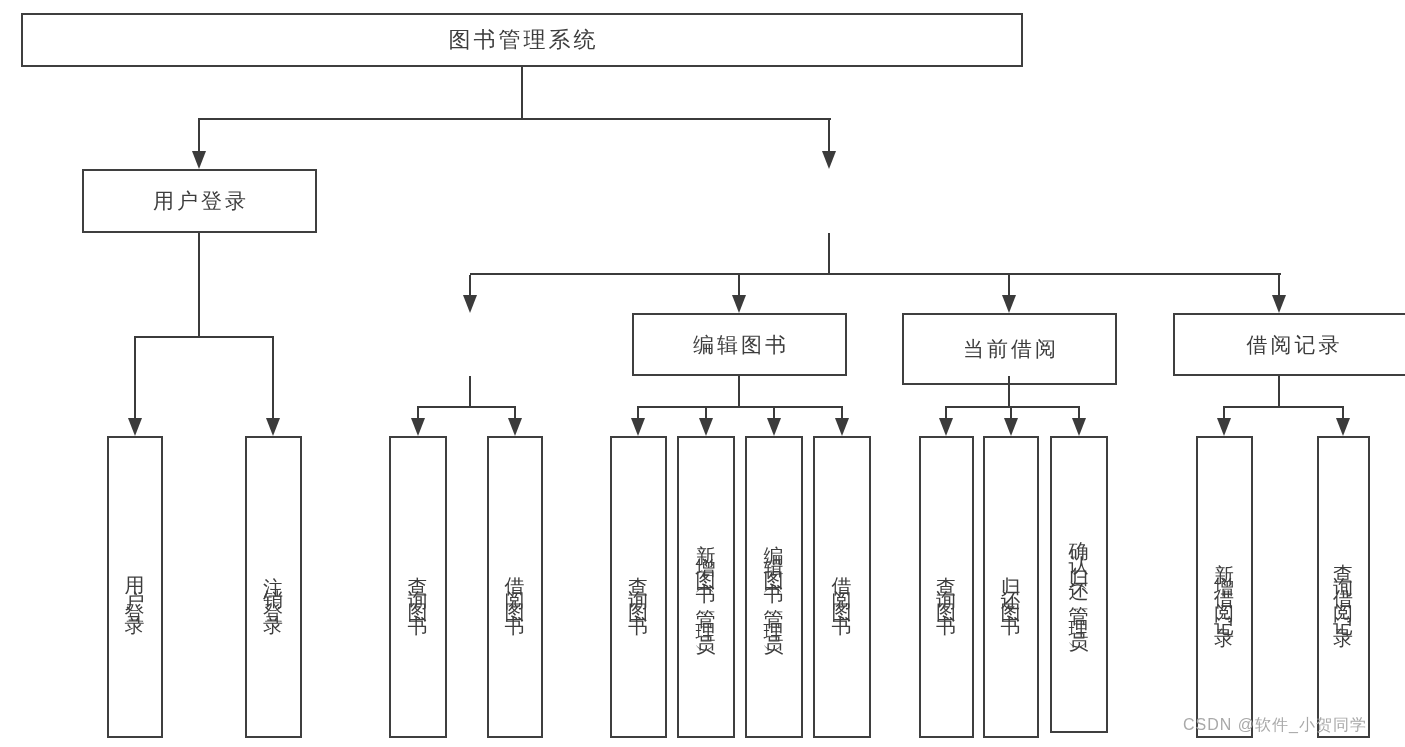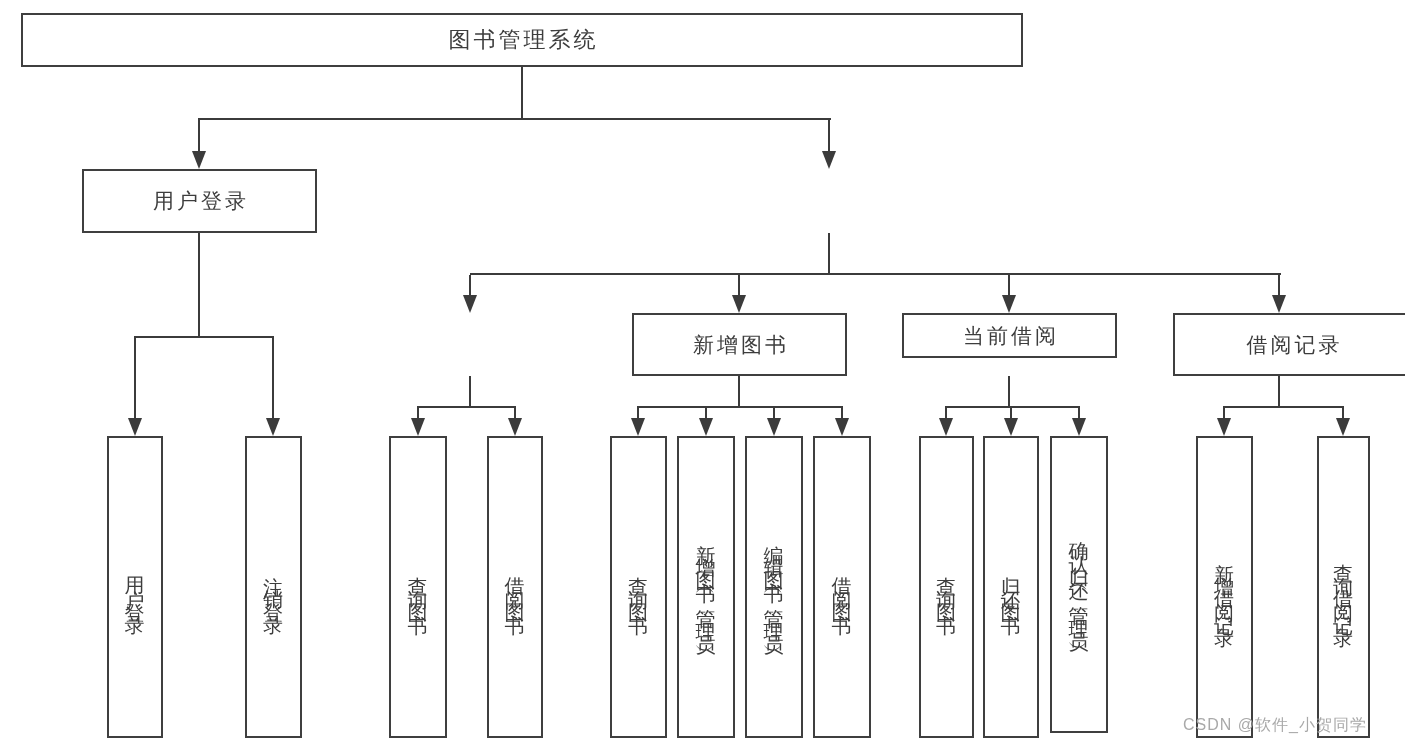--- a/index.html
+++ b/index.html
@@ -63,22 +63,22 @@
   <div class="hline" style="left:470px;top:273px;width:811px;height:2px;"></div>
   <div class="vline" style="left:469px;top:275px;width:2px;height:22px;"></div>
   <div class="arrow" style="left:463px;top:295px;"></div>
   <div class="vline" style="left:738px;top:275px;width:2px;height:22px;"></div>
   <div class="arrow" style="left:732px;top:295px;"></div>
   <div class="vline" style="left:1008px;top:275px;width:2px;height:22px;"></div>
   <div class="arrow" style="left:1002px;top:295px;"></div>
   <div class="vline" style="left:1278px;top:275px;width:2px;height:22px;"></div>
   <div class="arrow" style="left:1272px;top:295px;"></div>
 
-  <div class="node" style="left:632px;top:313px;width:215px;height:63px;">新增图书</div>
-  <div class="node" style="left:902px;top:313px;width:215px;height:45px;">当前借阅</div>
+  <div class="node" style="left:632px;top:313px;width:215px;height:63px;">编辑图书</div>
+  <div class="node" style="left:902px;top:313px;width:215px;height:72px;">当前借阅</div>
   <div class="node" style="left:1173px;top:313px;width:240px;height:63px;">借阅记录</div>
 
   <div class="vline" style="left:469px;top:376px;width:2px;height:32px;"></div>
   <div class="vline" style="left:738px;top:376px;width:2px;height:32px;"></div>
   <div class="vline" style="left:1008px;top:376px;width:2px;height:32px;"></div>
   <div class="vline" style="left:1278px;top:376px;width:2px;height:32px;"></div>
 
   <div class="hline" style="left:417px;top:406px;width:99px;height:2px;"></div>
   <div class="hline" style="left:637px;top:406px;width:206px;height:2px;"></div>
   <div class="hline" style="left:945px;top:406px;width:135px;height:2px;"></div>

